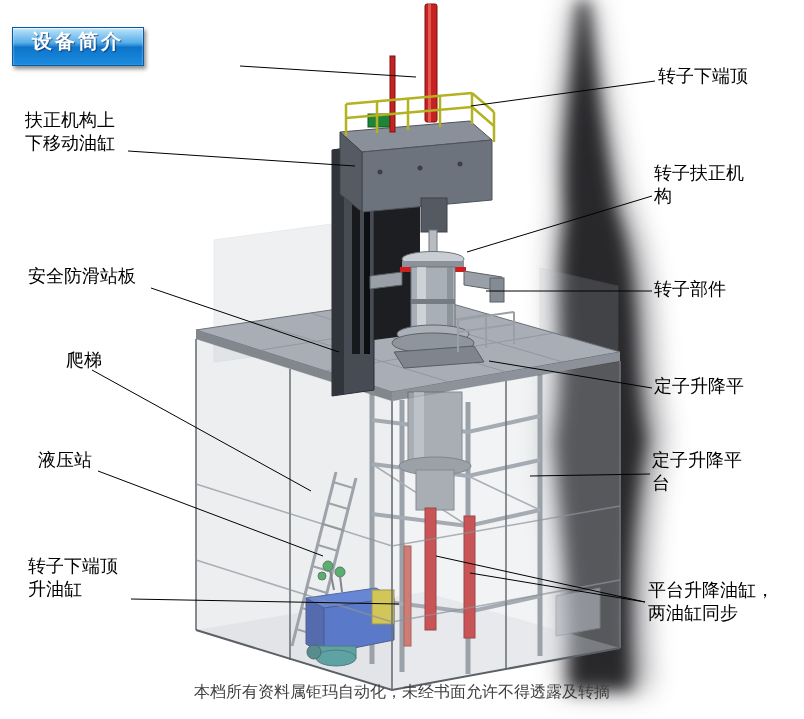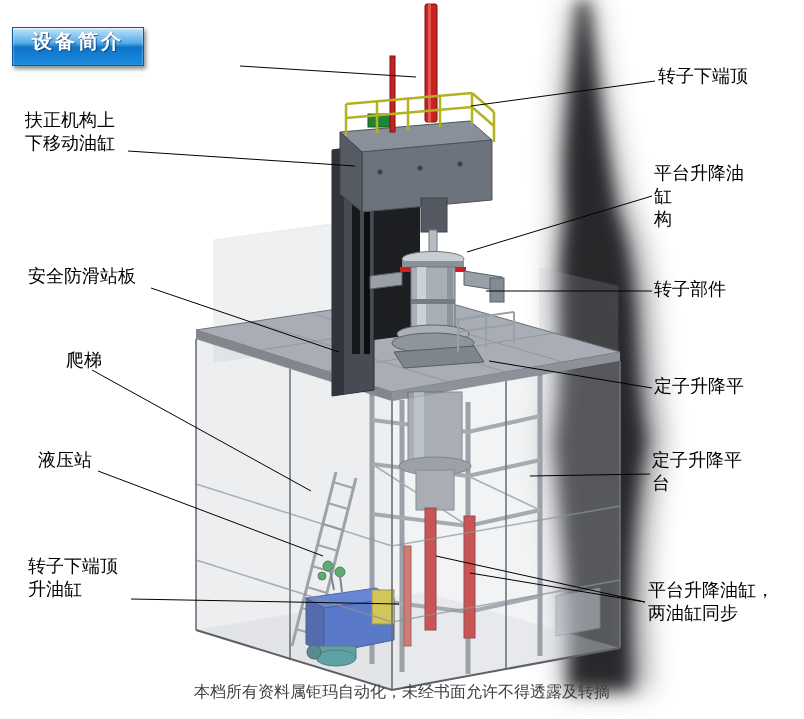--- a/index.html
+++ b/index.html
@@ -175,21 +175,21 @@
     </g>
   </svg>
 
   <div class="badge">
     <span>设备简介</span>
   </div>
 
   <div class="label" style="left:658px;top:64px">转子下端顶</div>
   <div class="label" style="left:25px;top:108px;width:104px">扶正机构上
 下移动油缸</div>
-  <div class="label" style="left:654px;top:161px;width:104px">平台升降油缸
+  <div class="label" style="left:654px;top:161px;width:104px">转子扶正机
 构</div>
   <div class="label" style="left:28px;top:264px">安全防滑站板</div>
   <div class="label" style="left:654px;top:277px">转子部件</div>
   <div class="label" style="left:66px;top:348px">爬梯</div>
   <div class="label" style="left:654px;top:374px">定子升降平</div>
   <div class="label" style="left:38px;top:448px">液压站</div>
   <div class="label" style="left:652px;top:448px;width:104px">定子升降平
 台</div>
   <div class="label" style="left:28px;top:554px;width:104px">转子下端顶
 升油缸</div>

